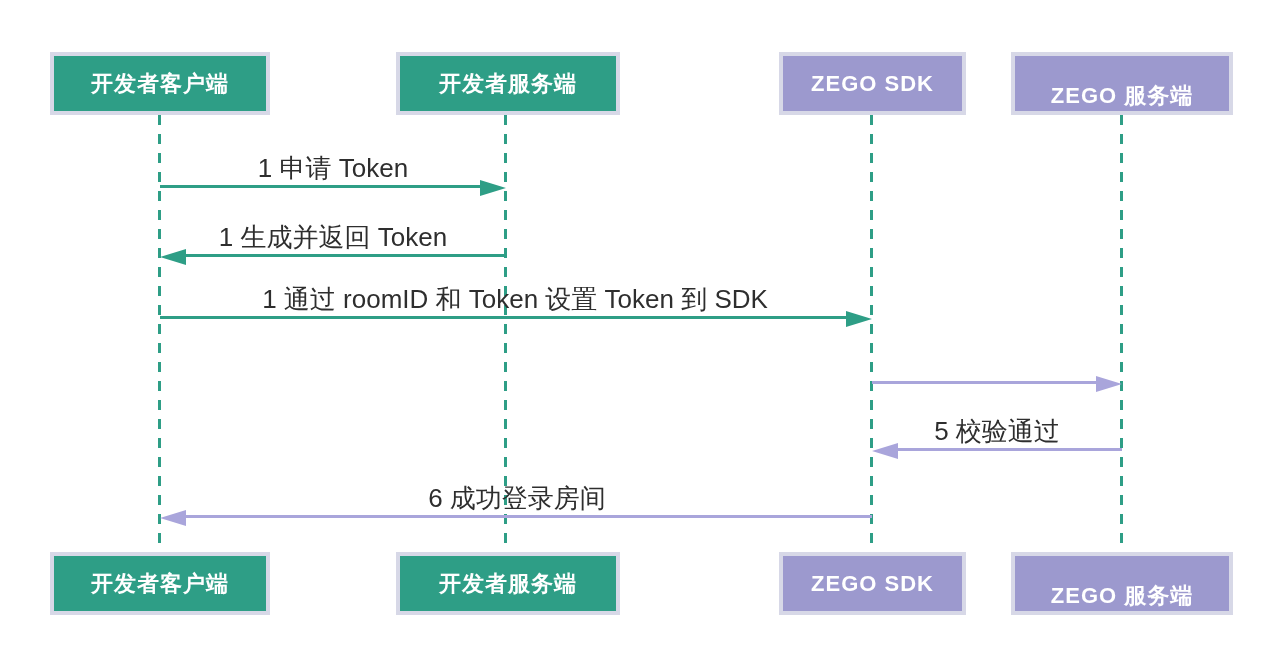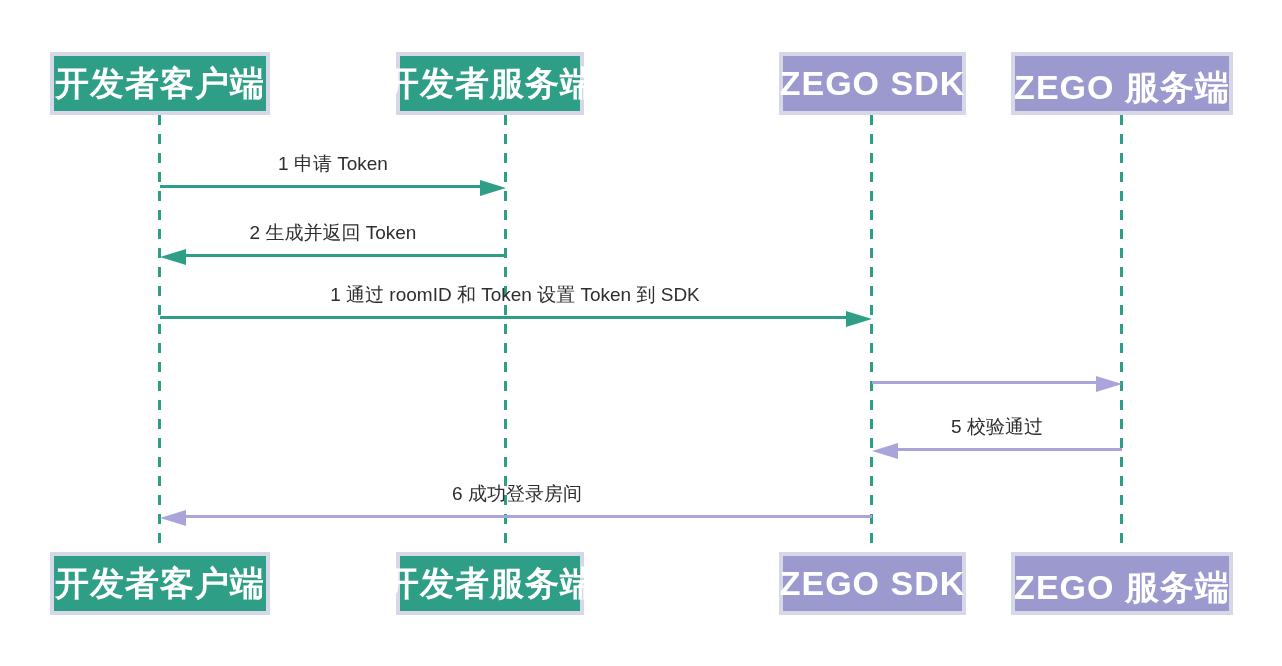--- a/index.html
+++ b/index.html
@@ -10,40 +10,40 @@
     --msg-text:#2E2E2E;
     --bg:#FFFFFF;
   }
   html,body{margin:0;padding:0;}
   body{font-family:"Liberation Sans","DejaVu Sans",sans-serif;background:#fff;}
   .stage{position:relative;width:1282px;height:666px;background:var(--bg);overflow:hidden;}
 
   
   .actor{position:absolute;height:63px;box-sizing:border-box;border:4px solid var(--box-border);
          display:flex;align-items:center;justify-content:center;
-         color:#fff;font-weight:bold;font-size:34px;letter-spacing:1px;white-space:nowrap;}
+         color:#fff;font-weight:bold;font-size:22px;letter-spacing:1px;white-space:nowrap;}
   .actor.green{background:var(--green);}
   .actor.purple{background:var(--purple);}
   .row-top{top:52px;}
   .row-bottom{top:552px;}
   .pos-a1{left:50px;width:220px;}
-  .pos-a2{left:396px;width:188px;}
+  .pos-a2{left:396px;width:224px;}
   .pos-a3{left:779px;width:187px;}
   .pos-a4{left:1011px;width:222px;align-items:flex-end;}
 
   
   .lifeline{position:absolute;top:115px;height:437px;width:3px;
             background:repeating-linear-gradient(to bottom,var(--green) 0 10px,transparent 10px 19px);}
   .ll-1{left:158px;}
   .ll-2{left:504px;}
   .ll-3{left:870px;}
   .ll-4{left:1120px;}
 
   
-  .msg-label{position:absolute;font-size:19px;color:var(--msg-text);text-align:center;white-space:nowrap;}
+  .msg-label{position:absolute;font-size:26px;color:var(--msg-text);text-align:center;white-space:nowrap;}
   .msg-line{position:absolute;height:3px;}
   .msg-line.green{background:var(--green);}
   .msg-line.purple{background:var(--arrow-purple);}
   .head{position:absolute;width:0;height:0;border-top:8px solid transparent;border-bottom:8px solid transparent;}
   .head.right.green{border-left:26px solid var(--green);}
   .head.right.purple{border-left:26px solid var(--arrow-purple);}
   .head.left.green{border-right:26px solid var(--green);}
   .head.left.purple{border-right:26px solid var(--arrow-purple);}
 
   
@@ -91,21 +91,21 @@
 
   <div class="lifeline ll-1"></div>
   <div class="lifeline ll-2"></div>
   <div class="lifeline ll-3"></div>
   <div class="lifeline ll-4"></div>
 
   <div class="msg-label lbl-1">1 申请 Token</div>
   <div class="msg-line green line-1"></div>
   <div class="head right green head-1"></div>
 
-  <div class="msg-label lbl-2">2 生成并返回 Token</div>
+  <div class="msg-label lbl-2">1 生成并返回 Token</div>
   <div class="msg-line green line-2"></div>
   <div class="head left green head-2"></div>
 
   <div class="msg-label lbl-3">1 通过 roomID 和 Token 设置 Token 到 SDK</div>
   <div class="msg-line green line-3"></div>
   <div class="head right green head-3"></div>
 
   <div class="msg-line purple line-4"></div>
   <div class="head right purple head-4"></div>
 

